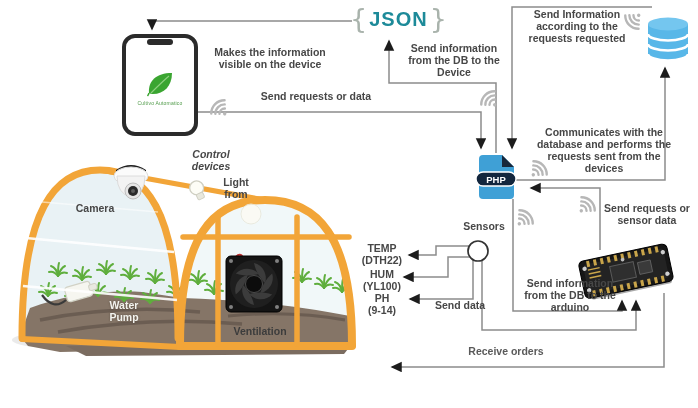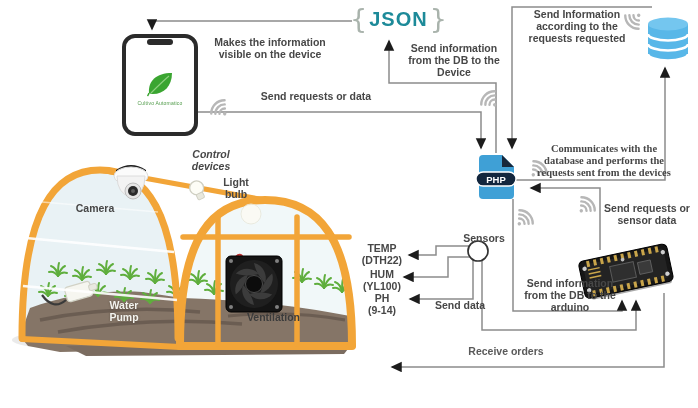--- a/index.html
+++ b/index.html
@@ -244,43 +244,43 @@
 
   <div class="php-wrap">
     <svg width="44" height="50" viewBox="0 0 44 50">
       <path d="M4,6 a4,4 0 0 1 4,-4 H27 L39,14 V42 a4,4 0 0 1 -4,4 H8 a4,4 0 0 1 -4,-4 Z" fill="#3fa0d6"></path>
       <path d="M27,2 L39,14 H27 Z" fill="#18283c"></path>
       <rect x="1" y="19" width="40" height="14" rx="7" fill="#13263d" stroke="#ffffff" stroke-width="1.4"></rect>
       <text x="21" y="29.5" text-anchor="middle" fill="#ffffff" font-family="Liberation Sans, sans-serif" font-size="9.5" font-weight="bold">PHP</text>
     </svg>
   </div>
 
-  <div class="lbl" style="left:193px;top:36px;width:142px;">Makes the information visible on the device</div>
+  <div class="lbl" style="left:193px;top:46px;width:142px;">Makes the information visible on the device</div>
   <div class="lbl" style="left:252px;top:90px;width:116px;">Send requests or data</div>
   <div class="lbl" style="left:392px;top:42px;width:112px;">Send information from the DB to the Device</div>
   <div class="lbl" style="left:514px;top:8px;width:114px;">Send Information according to the requests requested</div>
-  <div class="lbl" style="left:530px;top:143px;width:136px;font-family:Liberation Serif, serif;">Communicates with the database and performs the requests sent from the devices</div>
+  <div class="lbl" style="left:530px;top:126px;width:136px;">Communicates with the database and performs the requests sent from the devices</div>
   <div class="lbl" style="left:512px;top:277px;width:104px;">Send information from the DB to the arduino</div>
   <div class="lbl" style="left:588px;top:202px;width:106px;">Send requests or sensor data</div>
   <div class="lbl" style="left:428px;top:299px;width:52px;">Send data</div>
   <div class="lbl" style="left:450px;top:345px;width:100px;color:#5a5a5a;">Receive orders</div>
-  <div class="lbl" style="left:446px;top:220px;width:64px;margin-top:12px;">Sensors</div>
+  <div class="lbl" style="left:446px;top:220px;width:64px;">Sensors</div>
 
   <div class="lbl" style="left:348px;top:242px;width:56px;">
     <div>TEMP</div>
     <div>(DTH22)</div>
   </div>
   <div class="lbl" style="left:348px;top:268px;width:56px;">
     <div>HUM</div>
     <div>(YL100)</div>
   </div>
   <div class="lbl" style="left:348px;top:292px;width:56px;">
     <div>PH</div>
     <div>(9-14)</div>
   </div>
 
   <div class="lbl" style="left:174px;top:148px;width:62px;font-style:italic;">Control devices</div>
   <div class="lbl" style="left:60px;top:202px;width:58px;">Camera</div>
-  <div class="lbl" style="left:208px;top:176px;width:44px;">Light bulb</div>
+  <div class="lbl" style="left:208px;top:176px;width:44px;">Light from</div>
   <div class="lbl light" style="left:90px;top:299px;width:56px;">Water Pump</div>
-  <div class="lbl" style="left:214px;top:311px;width:80px;color:#3c3c3c;text-align:right;">Ventilation</div>
+  <div class="lbl" style="left:214px;top:325px;width:80px;color:#3c3c3c;">Ventilation</div>
 
 </div>
 
 </body></html>

